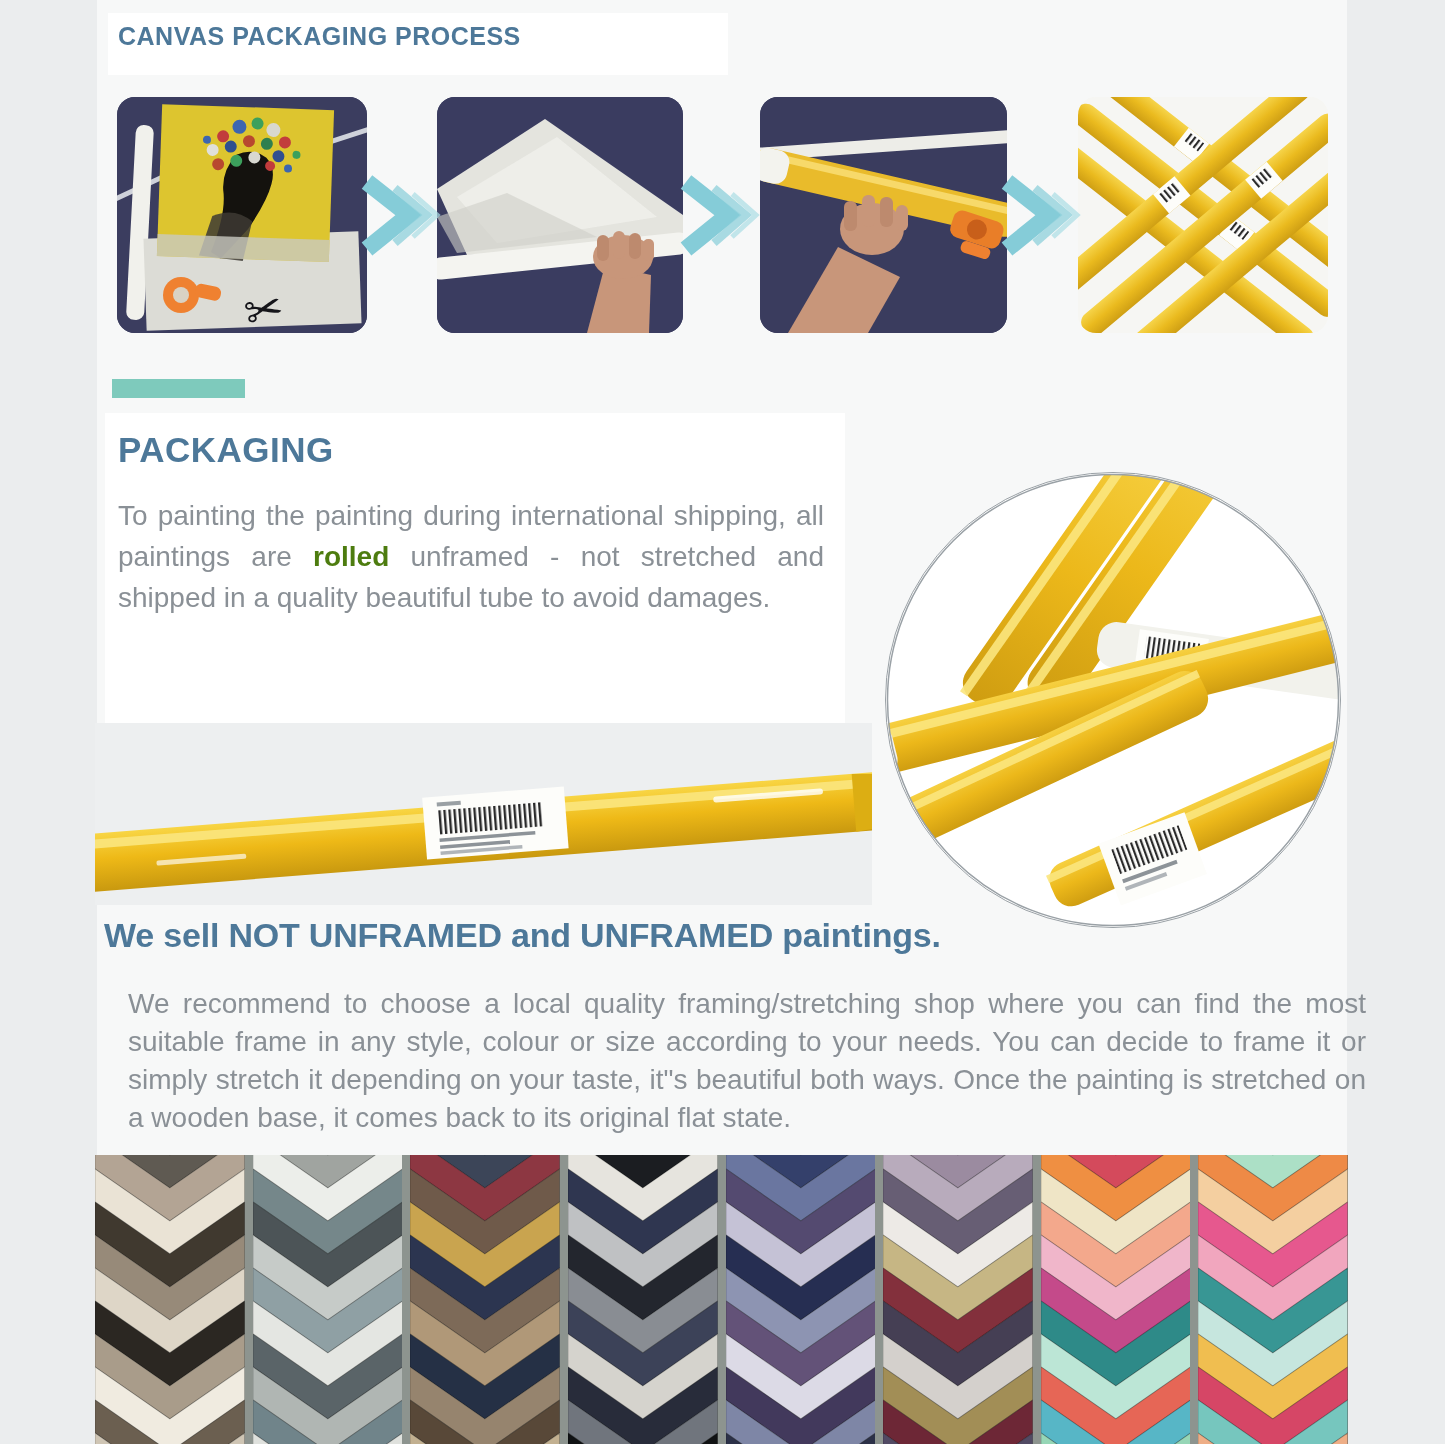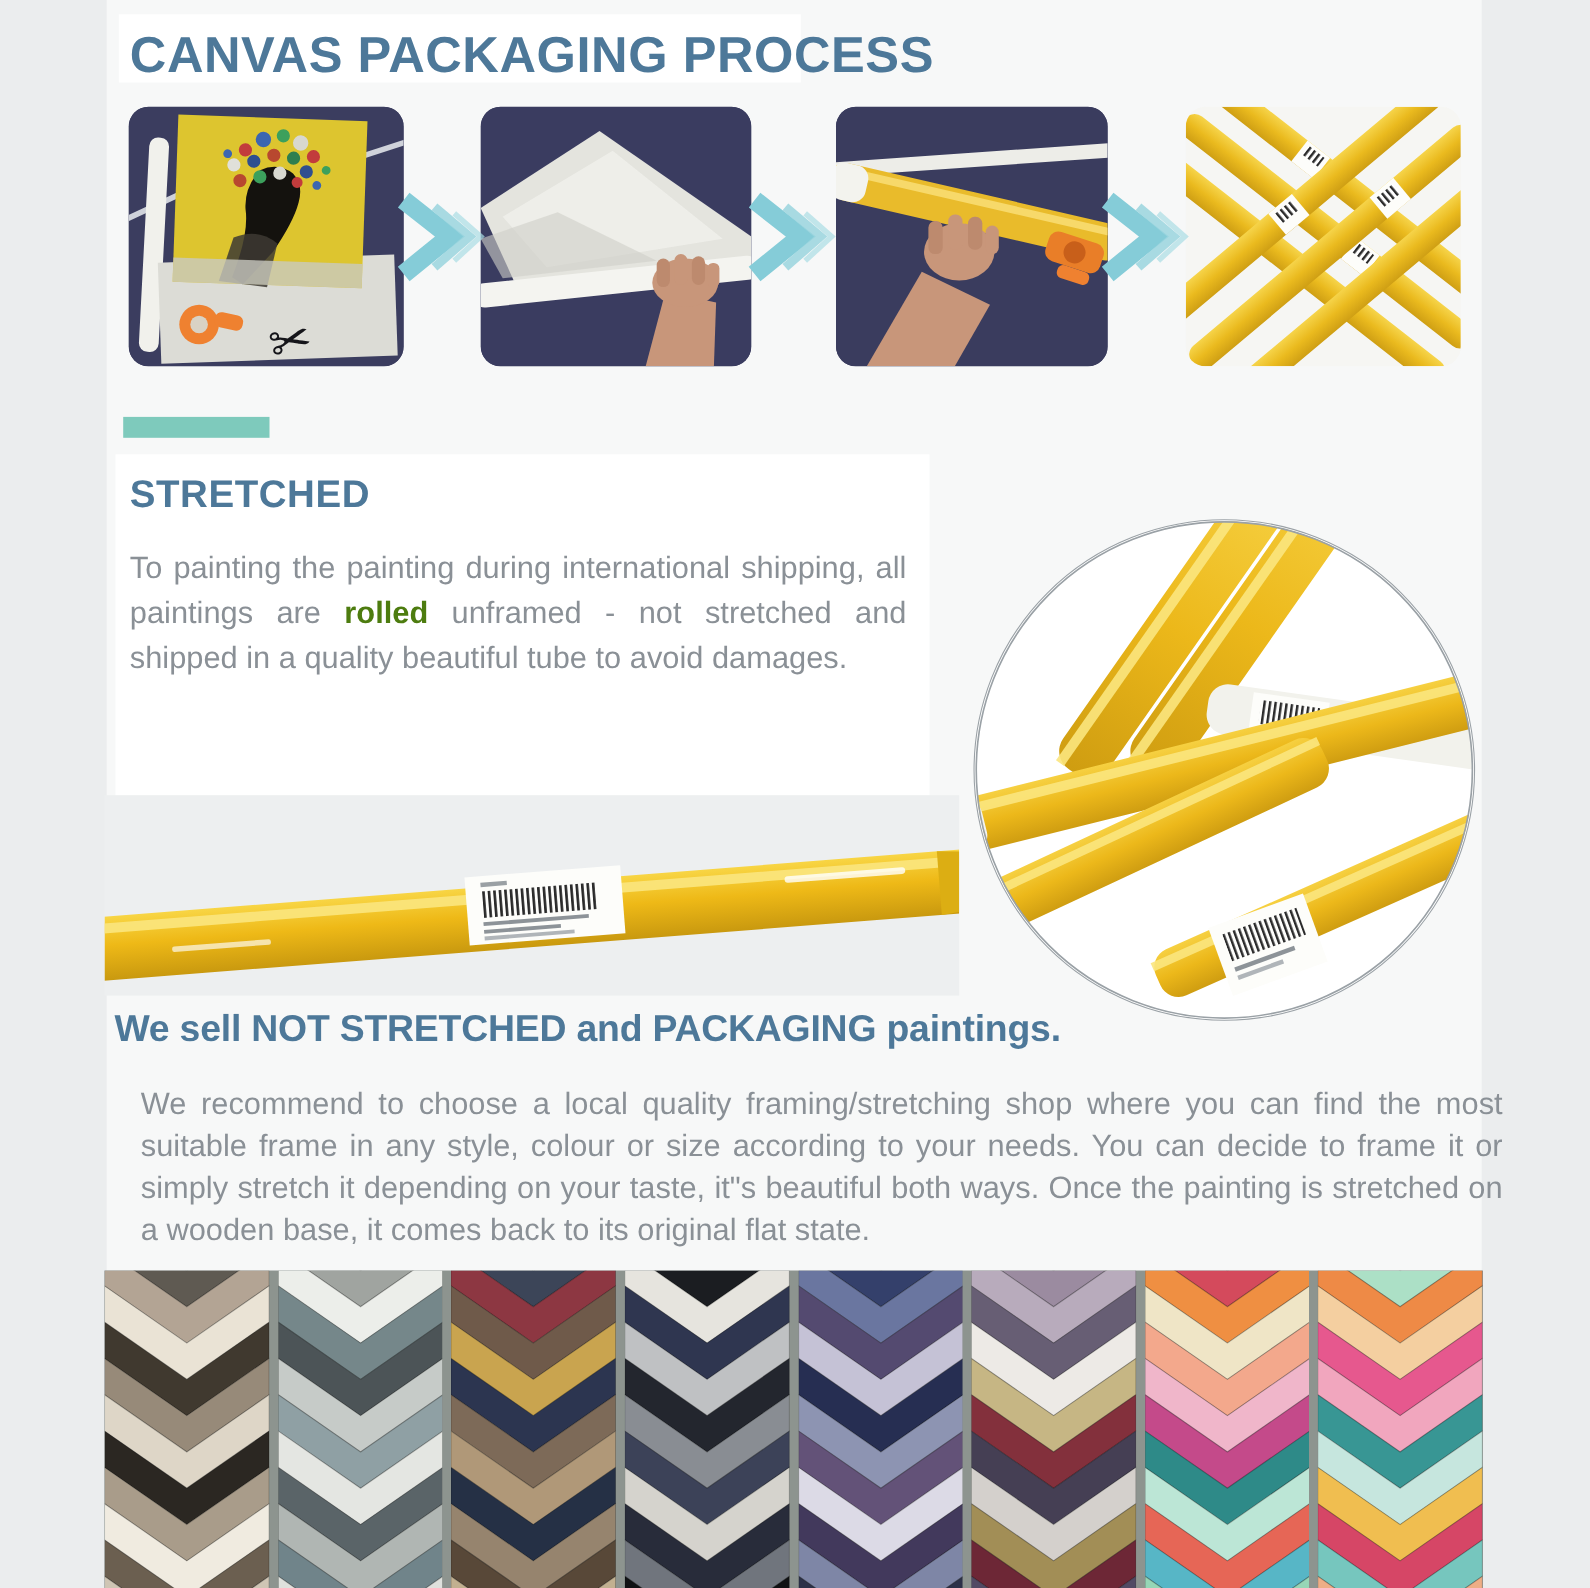--- a/index.html
+++ b/index.html
@@ -2,21 +2,21 @@
 <html style="--heading: #4d7899; --body: #8a9096; --teal_bar: #7ecabc; --arrow: #8ccfda; --photo_navy: #3b3d5f; --tube_yellow: #eec02a;"><head>
 <meta charset="utf-8">
 <style>
   html,body{margin:0;padding:0;background:#ebedee;}
   .page{position:relative;width:1445px;height:1444px;overflow:hidden;
         font-family:"Liberation Sans","DejaVu Sans",sans-serif;background:#ebedee;}
   .content{position:absolute;left:97px;top:0;width:1250px;height:1444px;background:#f7f8f8;}
   .abs{position:absolute;}
 
   .h1-box{left:11px;top:13px;width:620px;height:62px;background:#ffffff;}
-  .h1{left:21px;top:22px;font-size:46px;font-weight:700;letter-spacing:.5px;color:var(--heading,#4d7899);white-space:nowrap;}
+  .h1{left:21px;top:22px;font-size:25px;font-weight:700;letter-spacing:.5px;color:var(--heading,#4d7899);white-space:nowrap;}
 
   .photo{top:97px;height:236px;border-radius:18px;overflow:hidden;background:#3b3d5f;}
   .photo svg{display:block;width:100%;height:100%;}
   .arrow{top:168px;width:96px;height:96px;z-index:3;}
 
   .teal-bar{left:15px;top:379px;width:133px;height:19px;background:var(--teal_bar,#7ecabc);}
   .panel{left:8px;top:413px;width:740px;height:312px;background:#ffffff;}
   .h2{left:21px;top:430px;font-size:35px;font-weight:700;letter-spacing:.5px;color:var(--heading,#4d7899);}
   .p1{left:21px;top:495px;width:706px;font-size:28px;line-height:41px;color:var(--body,#8a9096);
       text-align:justify;}
@@ -181,21 +181,21 @@
       <path d="M58 26 L82 47 L58 69" fill="none" stroke="#aadde4" stroke-width="5" opacity=".7"></path>
     </svg>
     <svg class="abs arrow" style="left:898px;" viewBox="0 0 96 96">
       <path d="M12 14 L54 47 L12 81" fill="none" stroke="#85ccd8" stroke-width="17"></path>
       <path d="M40 20 L72 47 L40 75" fill="none" stroke="#9ad5de" stroke-width="8" opacity=".85"></path>
       <path d="M58 26 L82 47 L58 69" fill="none" stroke="#aadde4" stroke-width="5" opacity=".7"></path>
     </svg>
 
     <div class="abs teal-bar"></div>
     <div class="abs panel"></div>
-    <div class="abs h2">STRETCHED</div>
+    <div class="abs h2">PACKAGING</div>
     <div class="abs p1"><span>To painting the painting during international shipping, all paintings are </span><b>rolled</b><span> unframed - not stretched and shipped in a quality beautiful tube to avoid damages.</span></div>
 
     <div class="abs tube-photo">
       <svg viewBox="0 0 777 182" preserveAspectRatio="none">
         <defs>
           <linearGradient id="ygT" x1="0" y1="0" x2="0" y2="1">
             <stop offset="0" stop-color="#f8d544"></stop>
               <stop offset=".45" stop-color="#eeb917"></stop>
               <stop offset="1" stop-color="#c9990f"></stop>
           </linearGradient>
@@ -273,21 +273,21 @@
             <rect x="220" y="350" width="92" height="66" fill="#fdfdfa"></rect>
             <rect x="230" y="360" width="72" height="26" fill="url(#bcC)"></rect>
             <rect x="230" y="392" width="58" height="4" fill="#8d9398"></rect>
             <rect x="230" y="400" width="44" height="4" fill="#b0b5b9"></rect>
           </g>
         </g>
         <circle cx="228" cy="228" r="226.5" fill="none" stroke="#9aa1a6" stroke-width="1.5"></circle>
       </svg>
     </div>
 
-    <div class="abs h3">We sell NOT STRETCHED and  PACKAGING paintings.</div>
+    <div class="abs h3">We sell NOT UNFRAMED and  UNFRAMED paintings.</div>
     <div class="abs p2">We recommend to choose a local quality framing/stretching shop where you can find the most suitable frame in any style, colour or size according to your needs. You can decide to frame it or simply stretch it depending on your taste, it"s beautiful both ways. Once the painting is stretched on a wooden base, it comes back to its original flat state.</div>
 
     <div class="abs frames-photo">
         <svg viewBox="0 0 149 300" preserveAspectRatio="none">
           <path d="M0 -52 L74.5 0 L149 -52 L149 -19 L74.5 33 L0 -19 Z" fill="#5f5a52" stroke="rgba(0,0,0,.22)" stroke-width="1"></path>
           <path d="M0 -19 L74.5 33 L149 -19 L149 14 L74.5 66 L0 14 Z" fill="#b3a494" stroke="rgba(0,0,0,.22)" stroke-width="1"></path>
           <path d="M0 14 L74.5 66 L149 14 L149 47 L74.5 99 L0 47 Z" fill="#eae3d5" stroke="rgba(0,0,0,.22)" stroke-width="1"></path>
           <path d="M0 47 L74.5 99 L149 47 L149 80 L74.5 132 L0 80 Z" fill="#40392f" stroke="rgba(0,0,0,.22)" stroke-width="1"></path>
           <path d="M0 80 L74.5 132 L149 80 L149 113 L74.5 165 L0 113 Z" fill="#978a79" stroke="rgba(0,0,0,.22)" stroke-width="1"></path>
           <path d="M0 113 L74.5 165 L149 113 L149 146 L74.5 198 L0 146 Z" fill="#ded6c7" stroke="rgba(0,0,0,.22)" stroke-width="1"></path>

